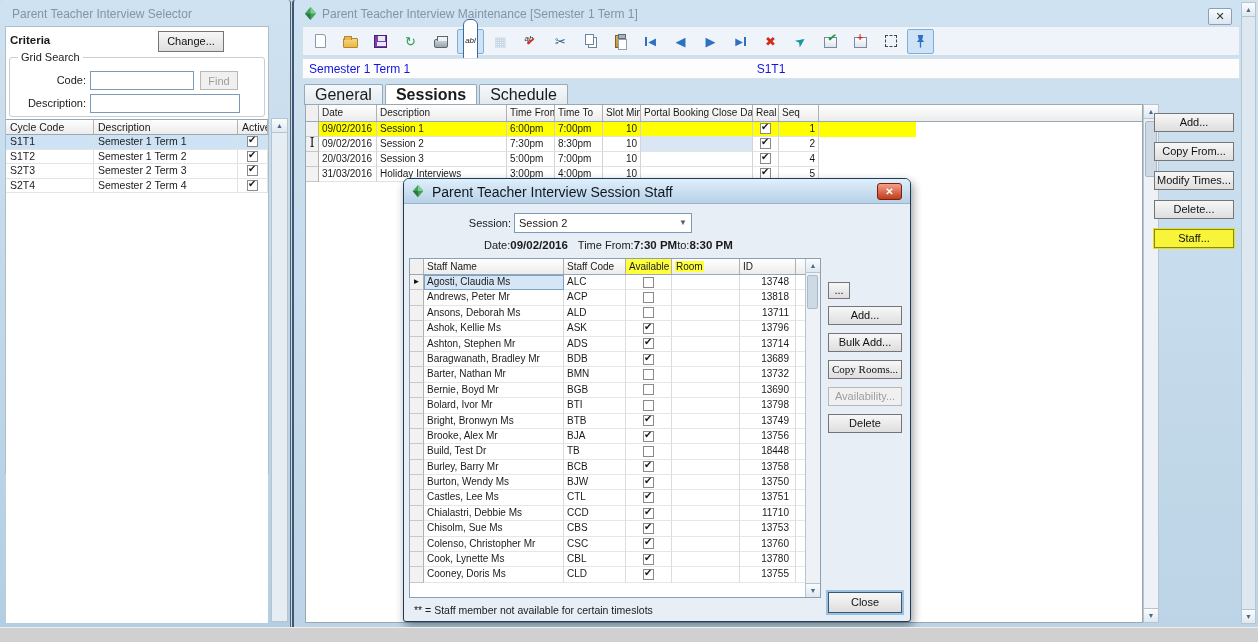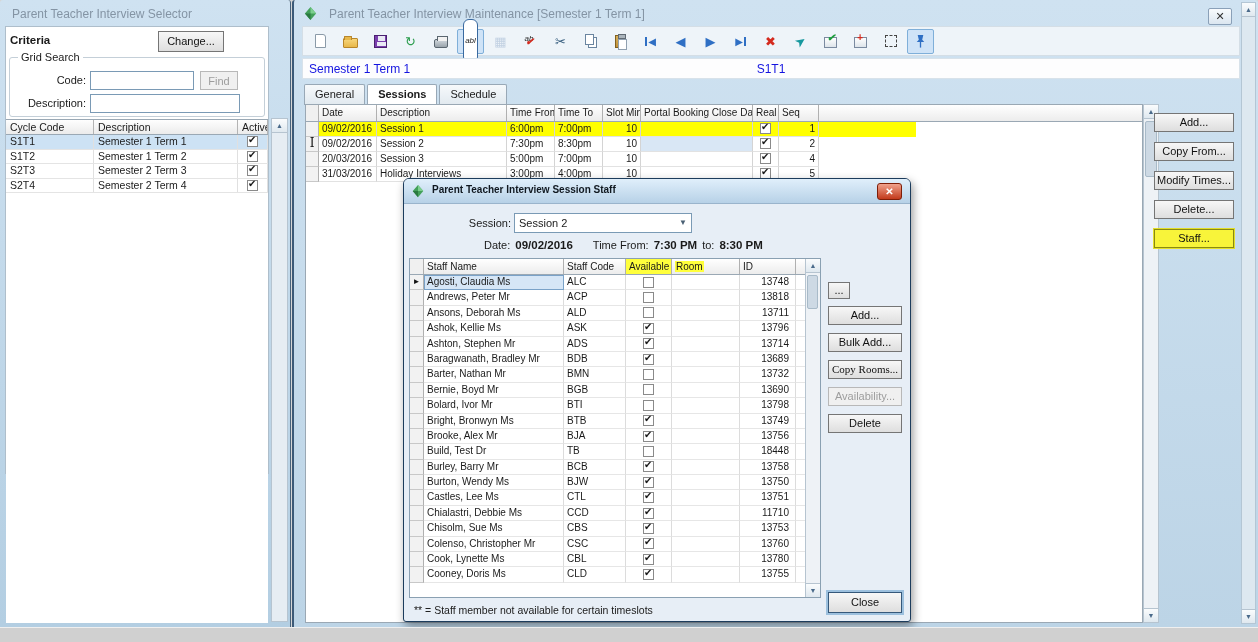--- a/index.html
+++ b/index.html
@@ -24,21 +24,21 @@
 .lww0{width:88px}.lww1{width:144px}.lww2{flex:1}
 .lw-row{display:flex;height:14.5px;background:#fff;border-bottom:1px solid #e4e4e4}
 .lw-row.sel{background:#cde2f4}
 .lw-c{border-right:1px solid #e0e0e0;padding:0 4px;white-space:nowrap;overflow:hidden}
 .lw-cb{display:flex;align-items:center;justify-content:center}
 .lw-scroll{position:absolute;left:271px;top:118px;width:17px;height:504px;background:#e6edf3;border:1px solid #b6c4d0}
 .sb-btn{width:100%;height:14px;background:linear-gradient(#fafcfd,#dfe8ef);border-bottom:1px solid #b6c4d0;color:#4a6a8a;font-size:7px;text-align:center;line-height:14px}
 .sb-btn.bot{position:absolute;bottom:0;border-top:1px solid #b6c4d0;border-bottom:none}
 
 .rw{position:absolute;left:292px;top:0;width:966px;height:627px;background:linear-gradient(#cfe2f1,#bcd4e6);border-left:2px solid #3c5a78;border-radius:3px 3px 0 0}
-.rw .win-title{left:35px}
+.rw .win-title{left:28px}
 .win-diamond{position:absolute;left:9px;top:6px}
 .rw-close{position:absolute;right:26px;top:8px;width:24px;height:17px;background:linear-gradient(#f8fbfd,#dbe6f0);border:1px solid #8aa0b8;border-radius:2px;text-align:center;line-height:15px;font-size:11px;color:#333}
 .rw-vscroll{position:absolute;right:2px;top:2px;width:15px;height:622px;background:#dde8f0;border:1px solid #b4c6d4}
 .rw-toolbar{position:absolute;left:8px;top:26px;width:938px;height:30px;background:#eef4f9;border:1px solid #d4dee6;display:flex;align-items:center;padding-left:4px;gap:3px}
 .tbtn{width:27px;height:25px;display:flex;align-items:center;justify-content:center;position:relative;border:1px solid transparent}
 .tbtn.active{background:#cfe3f7;border:1px solid #7fafd9;border-radius:2px}
 .tbtn.disabled{opacity:.55}
 .tgl{line-height:1;font-size:13px}
 .sh{display:inline-block}
 .sh-page{width:11px;height:14px;background:#fff;border:1px solid #8a9aa8;border-radius:0 3px 0 0}
@@ -61,21 +61,21 @@
 .sh-box b.g{color:#1e9e3e}
 .sh-box b.r{color:#d42a1e;font-weight:bold}
 .sh-select{width:12px;height:12px;border:1px dashed #444}
 .nav{color:#2f6fc4;font-size:10px;display:inline-flex;align-items:center;font-style:normal}
 .nav.l::before{content:"";width:2px;height:9px;background:#2f6fc4;margin-right:1px}
 .nav.r::after{content:"";width:2px;height:9px;background:#2f6fc4;margin-left:1px}
 .rw-head{position:absolute;left:8px;top:58px;width:938px;height:21px;background:#fdfdfe;border:1px solid #d8e2ea}
 .rw-head-left{position:absolute;left:6px;top:3px;color:#1414e0;font-size:12px}
 .rw-head-center{position:absolute;left:50%;transform:translateX(-50%);top:3px;color:#1414e0;font-size:12px}
 .rw-tabs{position:absolute;left:10px;top:84px;height:21px;display:flex;gap:2px}
-.tab{padding:0 10px;background:linear-gradient(#f6f9fb,#e1e9ef);border:1px solid #98a8b6;border-bottom:none;border-radius:2px 2px 0 0;font-size:11px;line-height:19px}
+.tab{padding:0 10px;background:linear-gradient(#f6f9fb,#e1e9ef);border:1px solid #98a8b6;border-bottom:none;border-radius:2px 2px 0 0;font-size:16px;line-height:19px}
 .tab.active{background:#fff;font-weight:bold}
 .sess-grid{position:absolute;left:11px;top:104px;width:838px;height:519px;background:#fff;border:1px solid #9aa8b4;font-size:10px}
 .sg-hrow{display:flex;height:17px;background:linear-gradient(#fff,#ececec);border-bottom:1px solid #9aa8b4}
 .sg-h{border-right:1px solid #b0b0b0;padding:2px 3px;white-space:nowrap;overflow:hidden}
 .sg-hsel{width:13px;background:#f0f0f0;border-right:1px solid #b0b0b0}
 .sg-hfill{flex:1}
 .sgw0{width:58px}.sgw1{width:130px}.sgw2{width:48px}.sgw3{width:48px}.sgw4{width:38px;text-align:left}.sgw5{width:112px}.sgw6{width:26px;text-align:center}.sgw7{width:40px}
 .sg-row{display:flex;height:15px}
 .sg-c{border-right:1px solid #d4d4d4;border-bottom:1px solid #e2e2e2;padding:1px 3px;white-space:nowrap;overflow:hidden;background:#fff}
 .sg-sel{width:13px;background:#f2f2f2;border-right:1px solid #b0b0b0;border-bottom:1px solid #c8c8c8;position:relative;text-align:center}
@@ -86,27 +86,27 @@
 .sg-c.focus{background:#d9e7f5}
 .ibeam{font-family:"DejaVu Serif",serif;font-size:12px;line-height:12px;color:#111}
 .sess-scroll{position:absolute;left:849px;top:104px;width:16px;height:519px;background:#eef2f6;border:1px solid #b6c4d0}
 .sb-thumb{position:absolute;left:1px;top:16px;width:12px;height:56px;background:#cdd9e4;border:1px solid #a8bac8;border-radius:2px}
 .mside{position:absolute;left:860px;top:113px;width:80px}
 .mbtn{width:80px;height:19px;margin-bottom:10px;line-height:17px}
 .mbtn.hl{background:#f8f43a;border:1px solid #8a8a10;box-shadow:0 0 0 1px #e2de2a}
 
 .dlg{position:absolute;left:403px;top:178px;width:508px;height:444px;background:#e7eef6;border:1px solid #1c3c5c;border-radius:6px 6px 3px 3px;box-shadow:2px 4px 10px rgba(0,0,0,.4)}
 .dlg-title{height:25px;background:linear-gradient(#e0effb,#b7d1e7);border-radius:5px 5px 0 0;border-bottom:1px solid #9ab4cc;position:relative}
-.dlg-title-text{position:absolute;left:28px;top:5px;font-weight:bold;font-size:10px;color:#101820}
+.dlg-title-text{position:absolute;left:28px;top:5px;font-weight:normal;font-size:14px;color:#101820}
 .dlg-close{position:absolute;right:8px;top:4px;width:25px;height:17px;background:linear-gradient(#f0a28c,#c23a1c);border:1px solid #7e1e08;border-radius:3px;color:#fff;font-weight:bold;text-align:center;line-height:15px;font-size:10px}
 .dlg-label{position:absolute;font-size:11px}
 .b{font-weight:bold;font-size:11.5px}
 .dd{position:absolute;left:110px;top:34px;width:178px;height:20px;background:#fff;border:1px solid #7a9ab5;font-size:11px;padding:3px 16px 0 4px}
 .dd-arrow{position:absolute;right:4px;top:4px;font-size:8px;color:#4a6074}
-.daterow{position:absolute;left:80px;top:60px;display:flex;align-items:flex-start;gap:5px;white-space:nowrap}
+.daterow{position:absolute;left:80px;top:60px;display:flex;align-items:flex-start;white-space:nowrap}
 .daterow .gap{width:10px}
 .st-grid{position:absolute;left:5px;top:79px;width:412px;height:340px;background:#fff;border:1px solid #8aa0b2;font-size:10px}
 .st-hrow{display:flex;height:16px;background:linear-gradient(#fff,#ececec);border-bottom:1px solid #9aa8b4;margin-right:15px}
 .st-h{border-right:1px solid #b0b0b0;padding:2px 3px;white-space:nowrap;overflow:hidden}
 .st-hsel{width:14px;background:#f0f0f0;border-right:1px solid #b0b0b0}
 .stw0{width:140px}.stw1{width:62px}.stw2{width:46px}.stw3{width:68px}.stw4{width:56px}
 .st-h.yhl{background:#ffff3c}
 .yhl-text{background:#ffff3c;padding:0 1px}
 .st-rows{position:absolute;left:0;top:16px;right:15px;bottom:0;overflow:hidden}
 .st-row{display:flex;height:15.4px}

